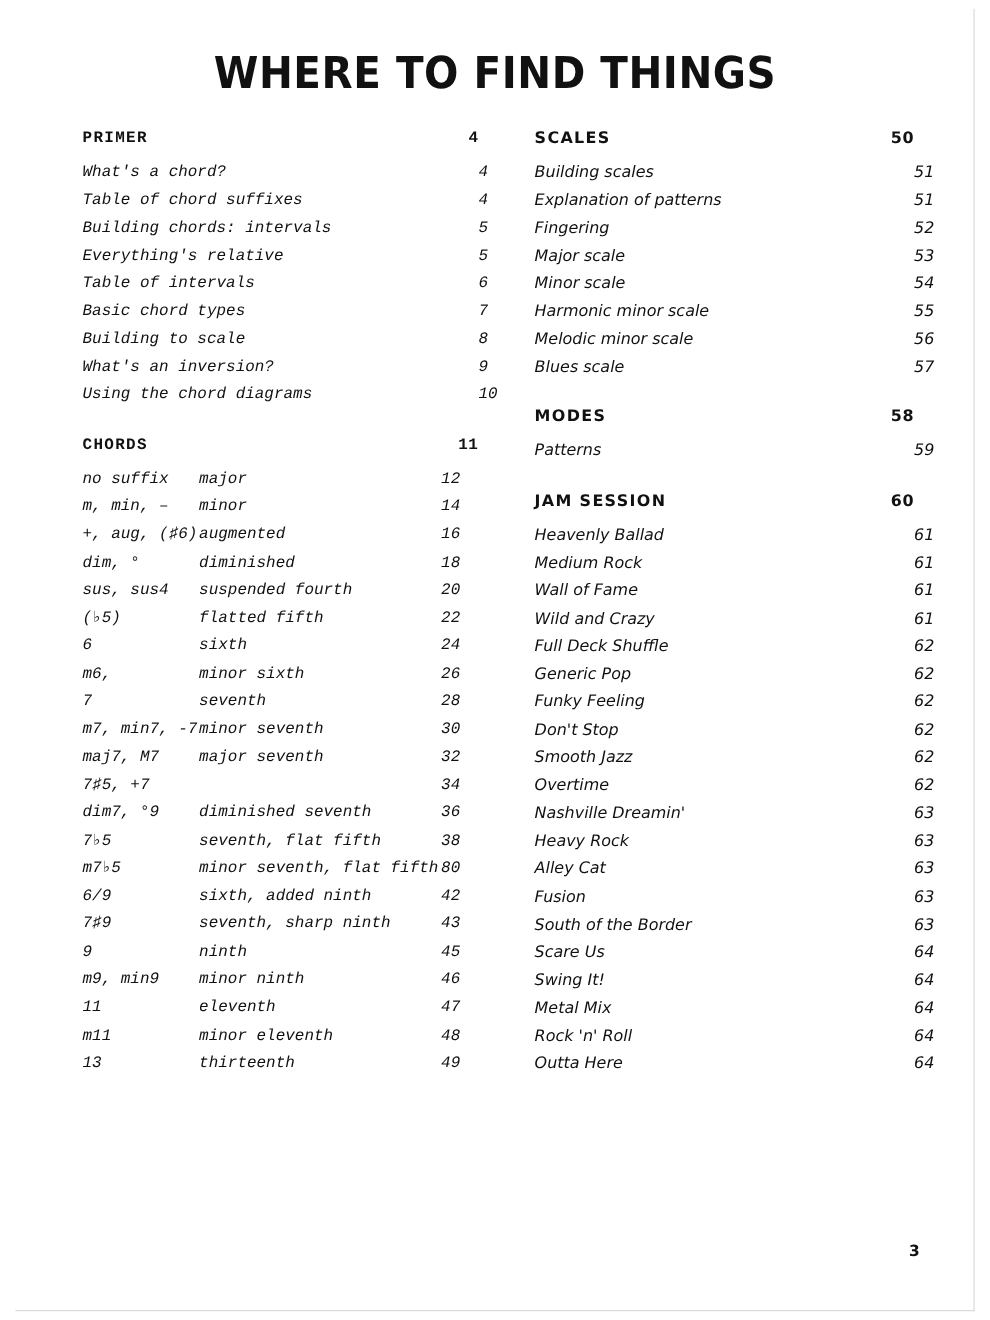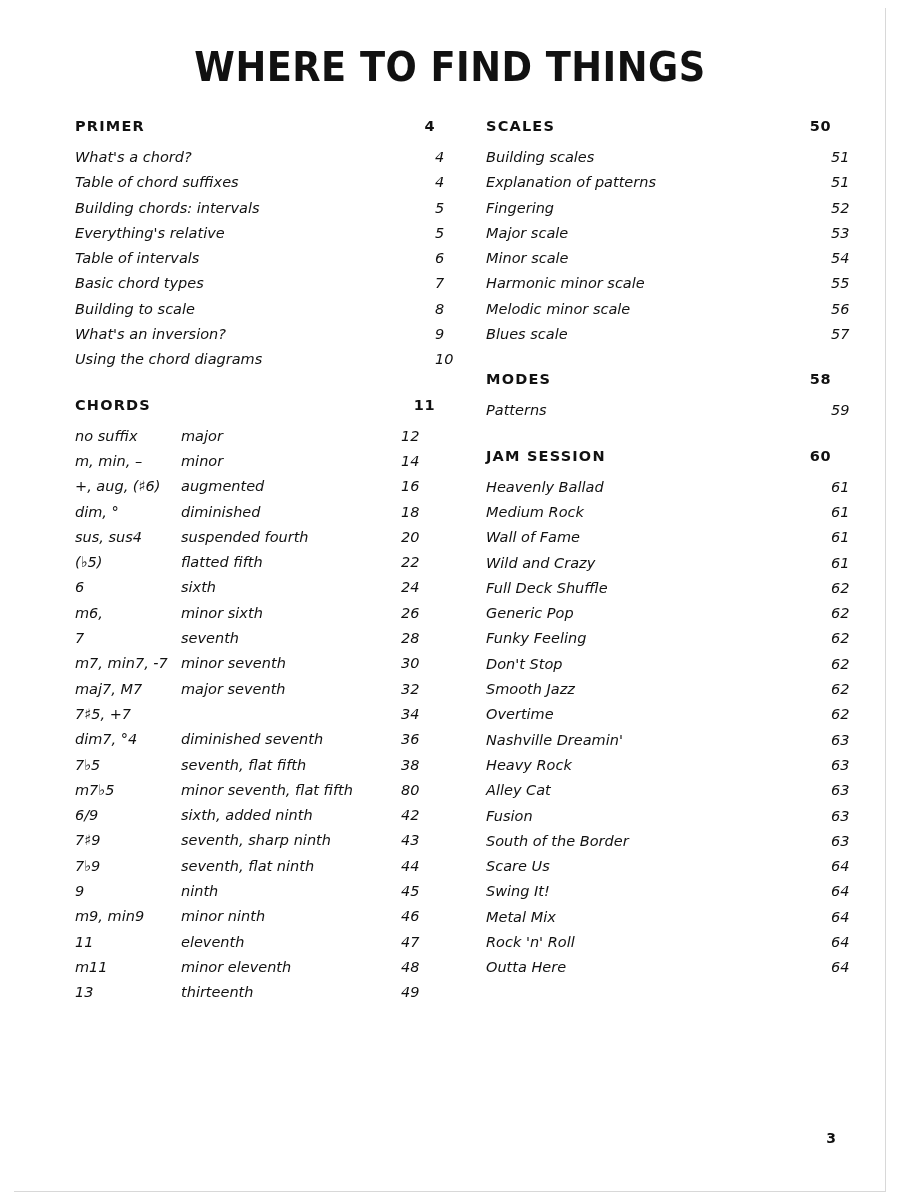--- a/index.html
+++ b/index.html
@@ -40,21 +40,21 @@
     font-weight: bold;
     font-size: 40px;
     letter-spacing: 0.5px;
     color: #111;
     transform: scaleX(0.92);
   }
   .col {
     position: absolute;
     top: 118px;
   }
-  .col-left { left: 75px; width: 360px; }
+  .col-left { left: 75px; width: 360px; font-family: Liberation Mono, monospace; }
   .col-right { left: 466px; width: 345px; margin-left: 20px; }
 
   .section-head {
     display: flex;
     align-items: baseline;
     font-size: 14.5px;
     font-weight: bold;
     letter-spacing: 1.2px;
     color: #111;
     margin-bottom: 2px;
@@ -250,21 +250,21 @@
         <span class="b">major seventh</span>
         <span class="spacer"></span>
         <span class="pg pg-col-left">32</span>
       </div>
       <div class="entry">
         <span class="a">7♯5, +7</span>
         <span class="spacer"></span>
         <span class="pg pg-col-left">34</span>
       </div>
       <div class="entry">
-        <span class="a">dim7, °4</span>
+        <span class="a">dim7, °9</span>
         <span class="b">diminished seventh</span>
         <span class="spacer"></span>
         <span class="pg pg-col-left">36</span>
       </div>
       <div class="entry">
         <span class="a">7♭5</span>
         <span class="b">seventh, flat fifth</span>
         <span class="spacer"></span>
         <span class="pg pg-col-left">38</span>
       </div>
@@ -278,26 +278,20 @@
         <span class="a">6/9</span>
         <span class="b">sixth, added ninth</span>
         <span class="spacer"></span>
         <span class="pg pg-col-left">42</span>
       </div>
       <div class="entry">
         <span class="a">7♯9</span>
         <span class="b">seventh, sharp ninth</span>
         <span class="spacer"></span>
         <span class="pg pg-col-left">43</span>
-      </div>
-      <div class="entry">
-        <span class="a">7♭9</span>
-        <span class="b">seventh, flat ninth</span>
-        <span class="spacer"></span>
-        <span class="pg pg-col-left">44</span>
       </div>
       <div class="entry">
         <span class="a">9</span>
         <span class="b">ninth</span>
         <span class="spacer"></span>
         <span class="pg pg-col-left">45</span>
       </div>
       <div class="entry">
         <span class="a">m9, min9</span>
         <span class="b">minor ninth</span>

